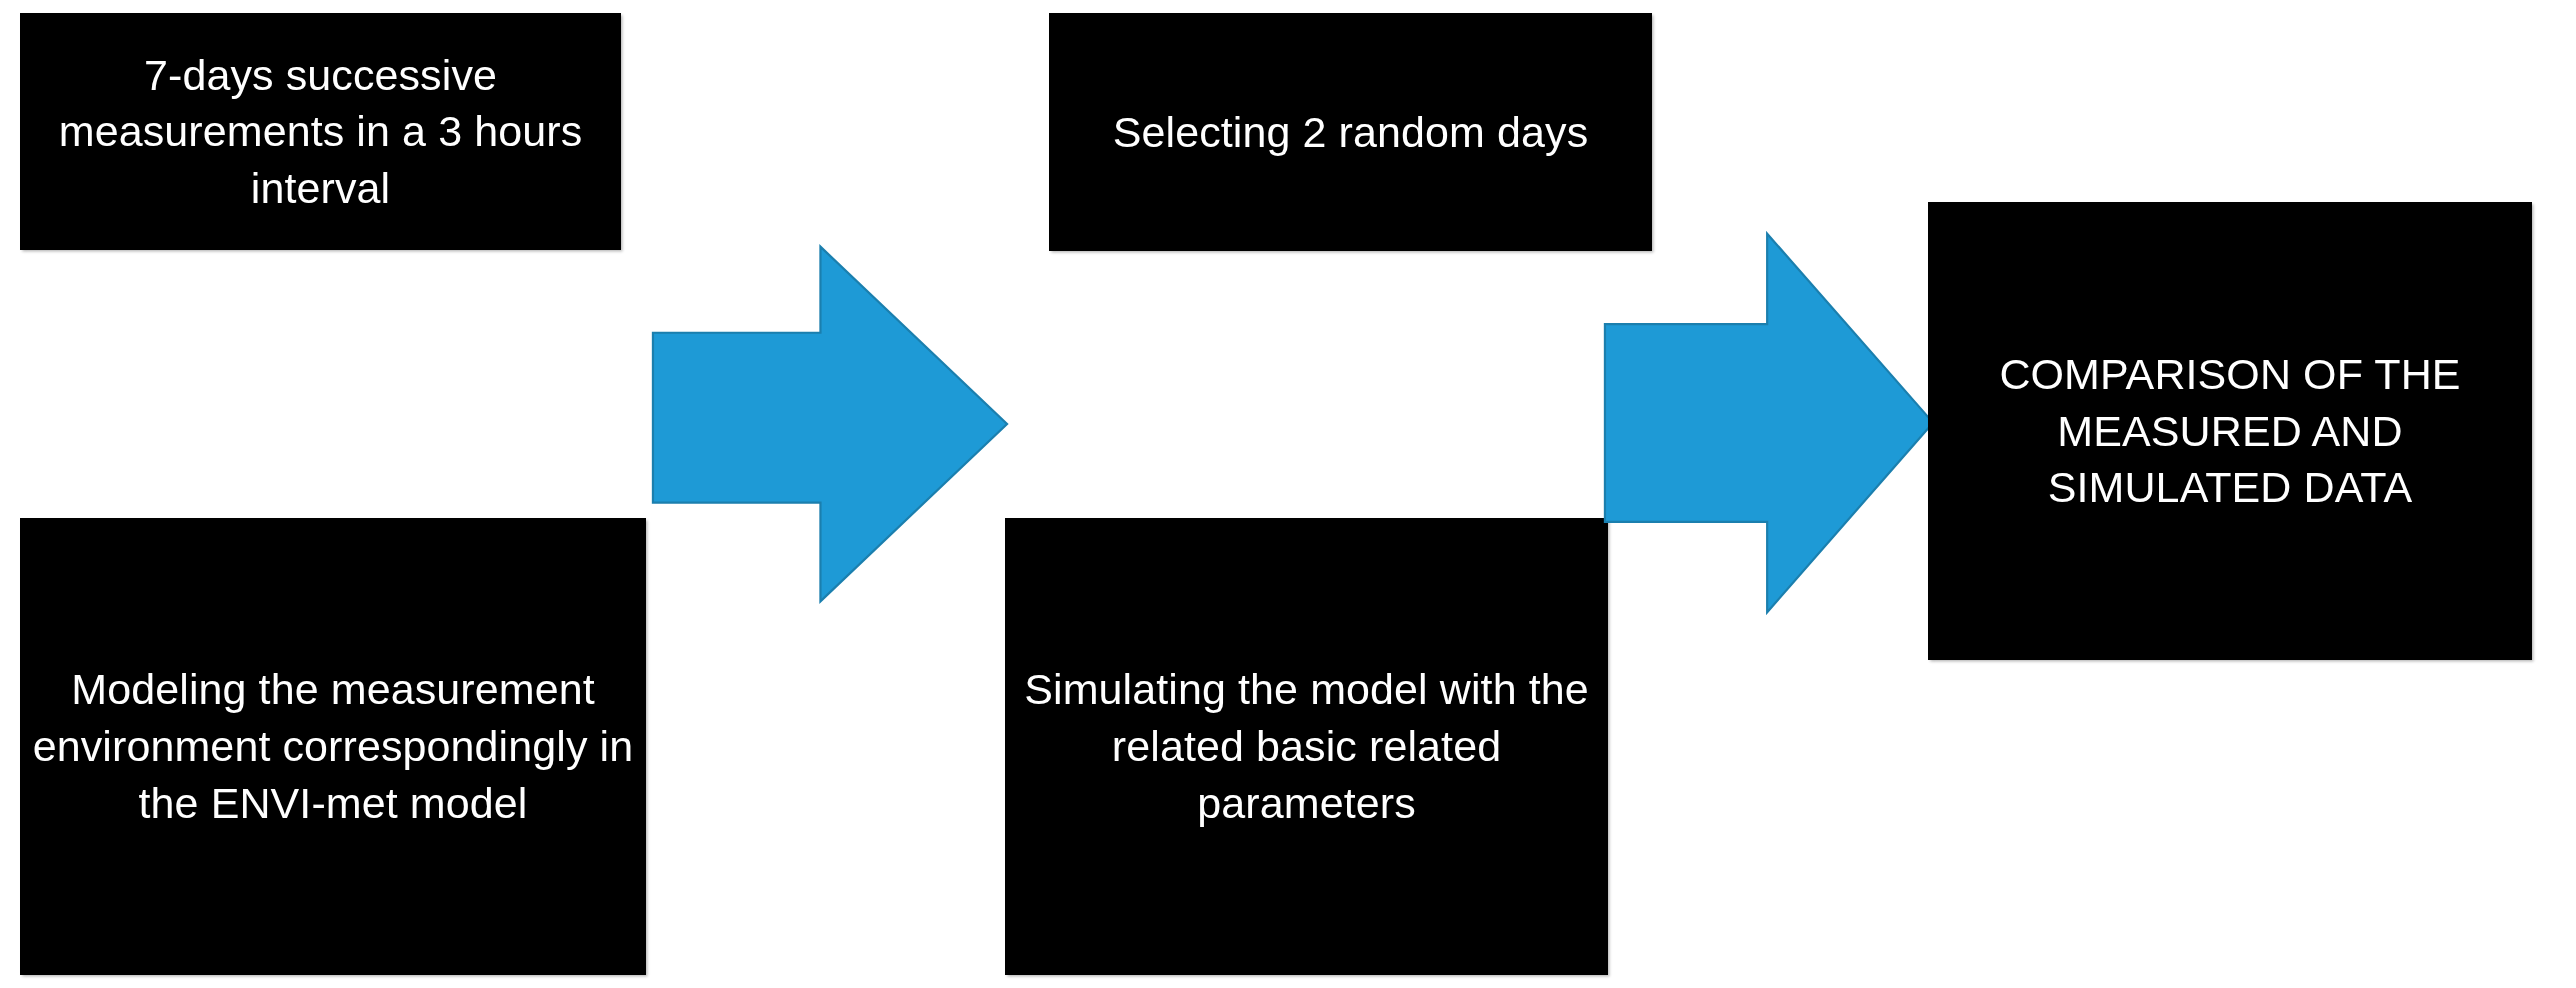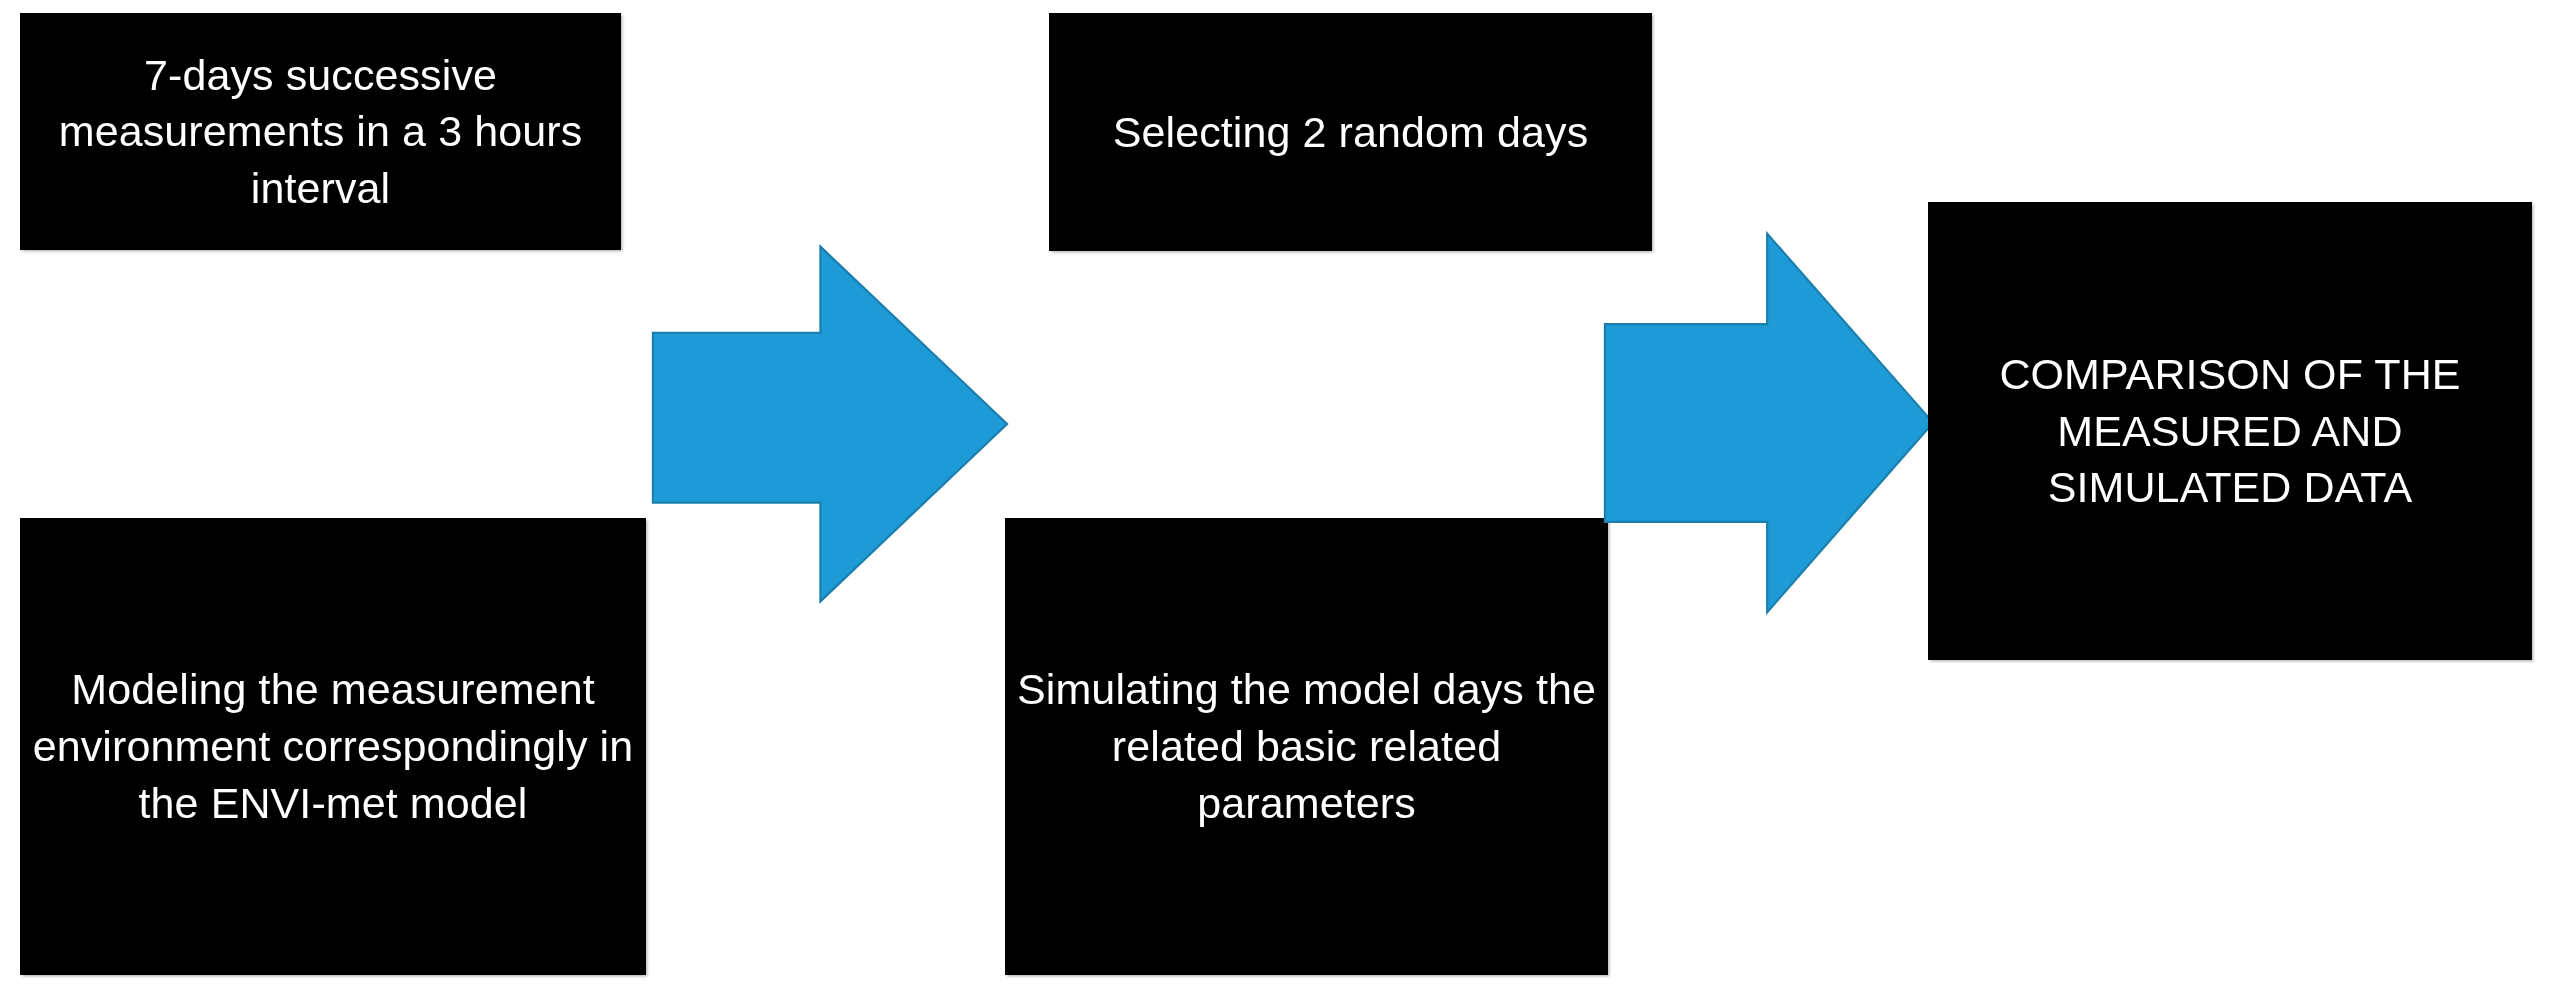--- a/index.html
+++ b/index.html
@@ -74,21 +74,21 @@
 
   <svg class="arrow" id="arrow-one" viewBox="0 0 490 492" preserveAspectRatio="none">
     <polygon points="4,122 232,122 232,5 486,246 232,487 232,353 4,353" fill="#1E9AD6" stroke="#1B7FAE" stroke-width="3"></polygon>
   </svg>
 
   <div class="box" id="box-random-days">
     <span class="box-text">Selecting 2 random days</span>
   </div>
 
   <div class="box" id="box-simulating">
-    <span class="box-text">Simulating the model days the related basic related parameters</span>
+    <span class="box-text">Simulating the model with the related basic related parameters</span>
   </div>
 
   <svg class="arrow" id="arrow-two" viewBox="0 0 455 525" preserveAspectRatio="none">
     <polygon points="4,128 225,128 225,5 451,262 225,520 225,397 4,397" fill="#1E9AD6" stroke="#1B7FAE" stroke-width="3"></polygon>
   </svg>
 
   <div class="box" id="box-comparison">
     <span class="box-text">COMPARISON OF THE MEASURED AND SIMULATED DATA</span>
   </div>
 

